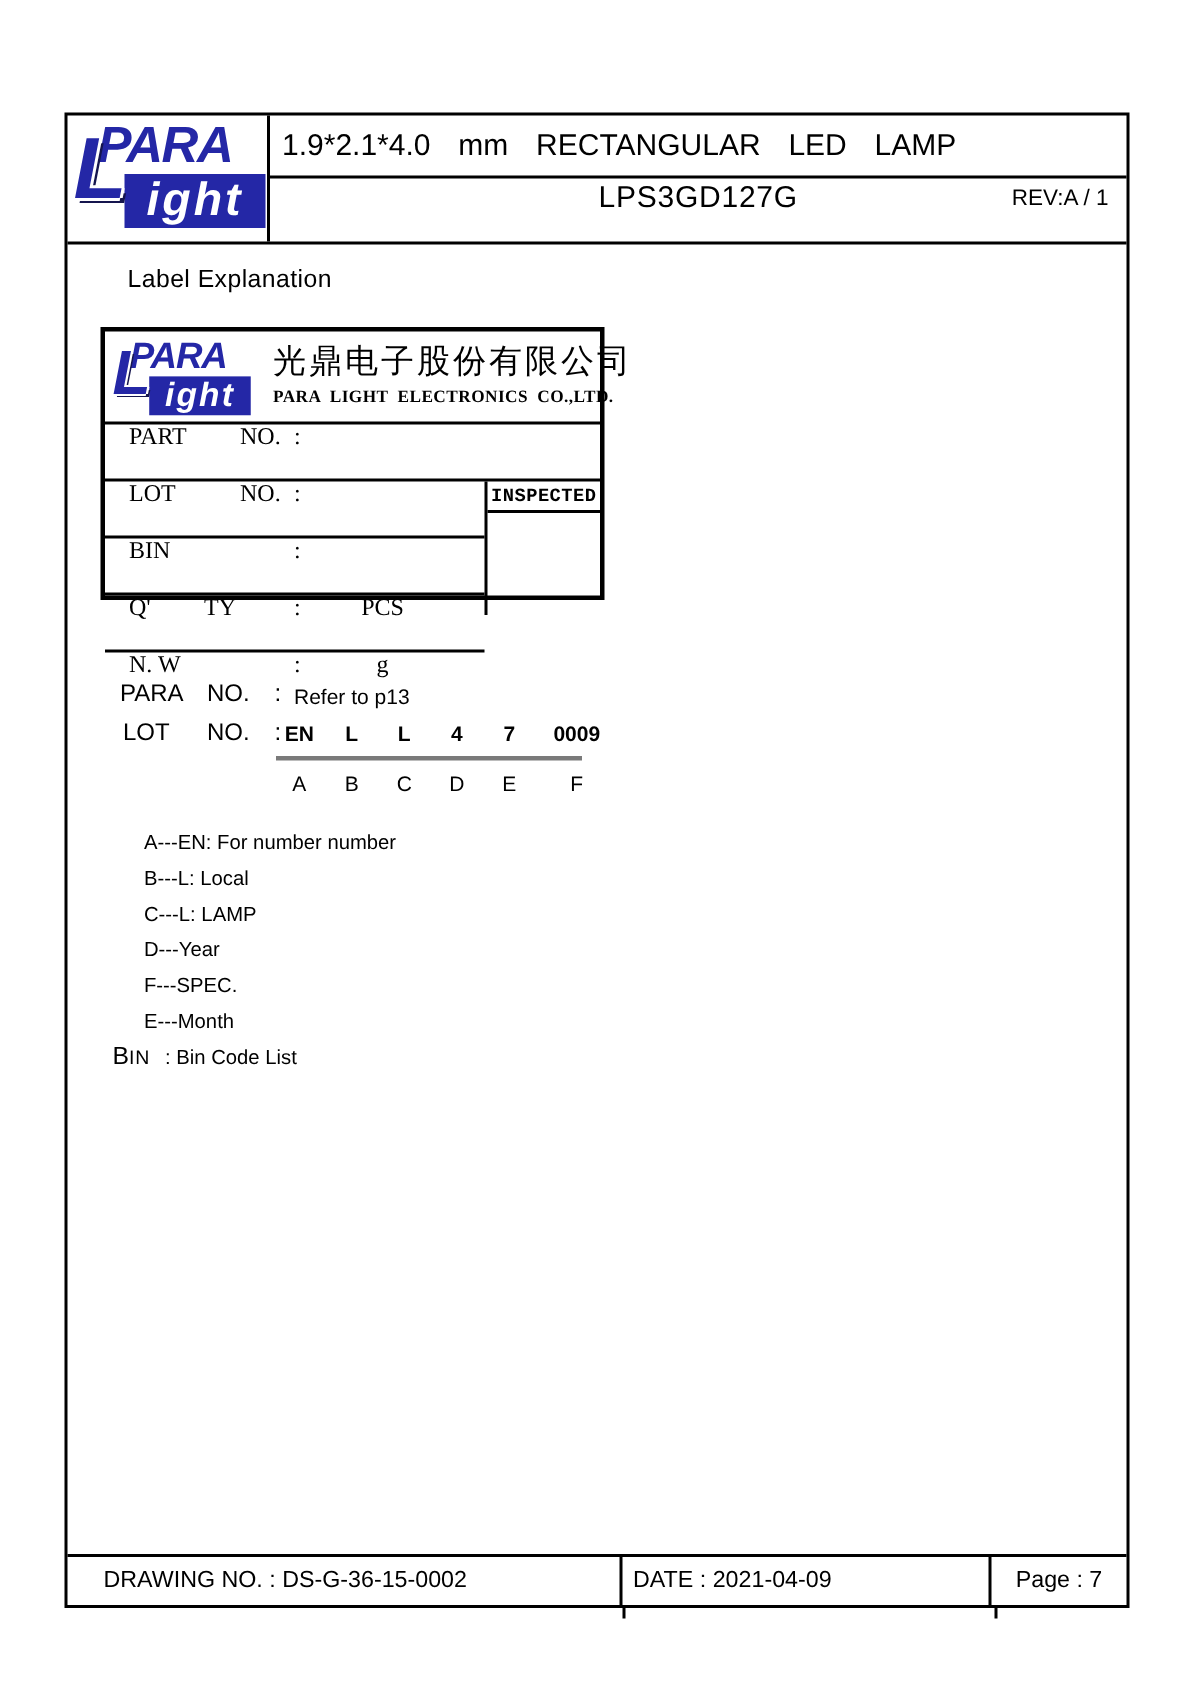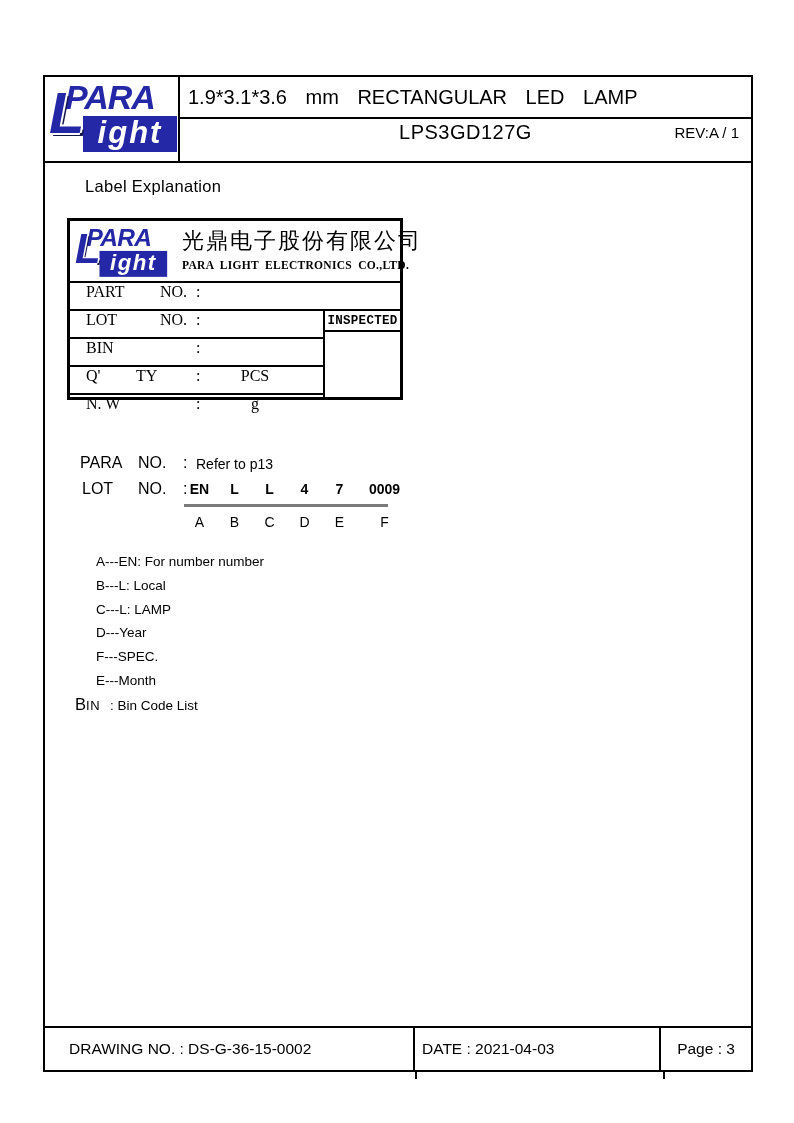--- a/index.html
+++ b/index.html
@@ -39,21 +39,21 @@
   .section-heading { position:absolute; left:40px; top:100px; font-size:16.5px; letter-spacing:0.3px; }
 
   
   .label-box { position:absolute; left:22px; top:141px; width:336px; height:182px;
     border:3px solid #000; font-family:"Liberation Serif", serif; }
   .label-logo-row { height:62px; border-bottom:2px solid #000; position:relative; }
   .company-cn { position:absolute; left:112px; top:5px; font-size:22px; letter-spacing:2px;
     font-family:Liberation Mono, monospace; white-space:nowrap; }
   .company-en { position:absolute; left:112px; top:38px; font-size:11.5px; font-weight:bold;
     letter-spacing:0.3px; word-spacing:3px; font-family:"Liberation Serif", serif; white-space:nowrap; }
-  .label-row { position:relative; height:28px; border-bottom:2px solid #000; font-size:16px; }
+  .label-row { position:relative; height:38px; border-bottom:2px solid #000; font-size:16px; }
   .label-row .c1 { position:absolute; left:16px; top:0; }
   .label-row .c2 { position:absolute; left:90px; top:0; }
   .label-row .colon { position:absolute; left:126px; top:0; }
   .label-row .val { position:absolute; left:140px; width:90px; top:0; text-align:center; }
   .label-row.r-qty .c2 { left:66px; }
   .label-split { display:flex; height:89px; }
   .label-left { width:255px; border-right:2px solid #000; }
   .label-left .label-row { border-bottom:2px solid #000; }
   .label-left .label-row:last-child { border-bottom:none; height:20px; }
   .label-right { flex:1; }
@@ -80,21 +80,21 @@
 
   
   .legend { position:absolute; left:51px; top:473px; font-size:13.5px; }
   .legend-item { height:23.8px; line-height:23.8px; }
   .bin-line { position:absolute; left:30px; top:618px; font-size:13.5px; }
   .bin-big { font-size:16.5px; }
   .bin-small { font-size:13px; letter-spacing:0.5px;margin-top:41px; }
   .bin-rest { margin-left:10px; }
 
   
-  .footer { position:absolute; left:0; bottom:0; width:100%; height:44px;
+  .footer { position:absolute; left:0; bottom:0; width:100%; height:34px;
     border-top:2px solid #000; display:flex; font-size:15.5px; }
   .footer-cell { display:flex; align-items:center; }
   .footer-cell1 { width:370px; border-right:2px solid #000; padding-left:24px; }
   .footer-cell2 { width:246px; border-right:2px solid #000; padding-left:7px; }
   .footer-cell3 { flex:1; justify-content:center; }
   .tick { position:absolute; bottom:-9px; width:2px; height:8px; background:#000; }
   .tick-1 { left:370px; } .tick-2 { left:618px; }
 </style>
 </head>
 <body>
@@ -104,21 +104,21 @@
 
     <div class="header">
       <div class="logo-cell">
         <div class="logo logo-header">
           <span class="l-glyph">L</span>
           <span class="para-txt">PARA</span>
           <span class="ight-box"><span>ight</span></span>
         </div>
       </div>
       <div class="header-right">
-        <div class="header-row1">1.9*3.1*3.6 mm RECTANGULAR LED LAMP</div>
+        <div class="header-row1">1.9*2.1*4.0 mm RECTANGULAR LED LAMP</div>
         <div class="header-row2">
           <span class="part-number">LPS3GD127G</span>
           <span class="revision">REV:A / 1</span>
         </div>
       </div>
     </div>
 
     <div class="section-heading">Label Explanation</div>
 
     <div class="label-box">
@@ -209,20 +209,20 @@
       <div class="legend-item">E---Month</div>
     </div>
 
     <div class="bin-line">
       <span class="bin-big">B</span><span class="bin-small">IN</span><span class="bin-rest">:</span>
       <span>Bin Code List</span>
     </div>
 
     <div class="footer">
       <div class="footer-cell footer-cell1">DRAWING NO. : DS-G-36-15-0002</div>
-      <div class="footer-cell footer-cell2">DATE : 2021-04-03</div>
-      <div class="footer-cell footer-cell3">Page : 3</div>
+      <div class="footer-cell footer-cell2">DATE : 2021-04-09</div>
+      <div class="footer-cell footer-cell3">Page : 7</div>
     </div>
     <div class="tick tick-1"></div>
     <div class="tick tick-2"></div>
 
   </div>
 </div>
 
 </body></html>

